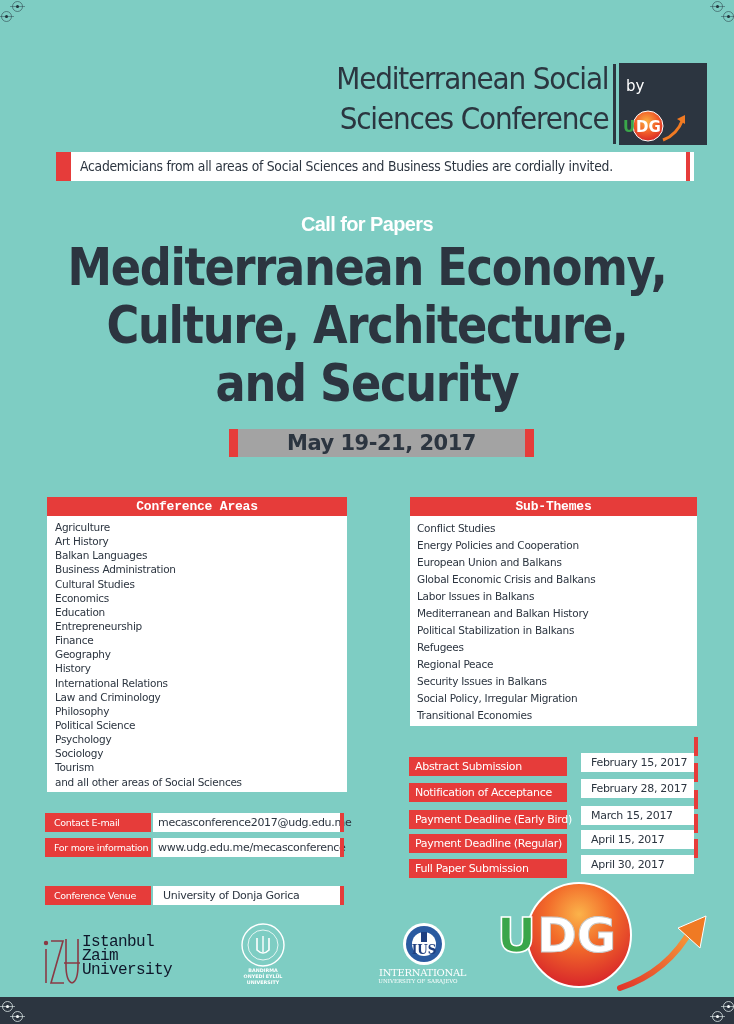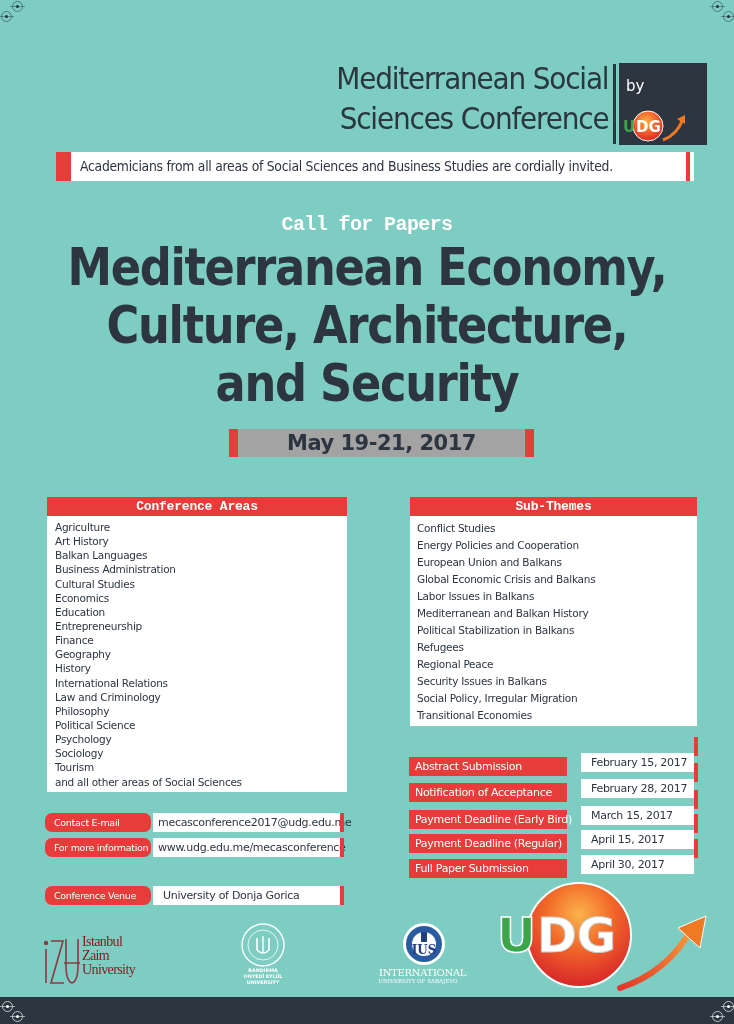--- a/index.html
+++ b/index.html
@@ -59,21 +59,21 @@
   }
   .invite-text {
     position: absolute; left: 9px; top: 6px; font-size: 13.5px; color: #2c3540;
     font-family: "DejaVu Sans", sans-serif; letter-spacing: -0.3px;
     transform: scaleX(0.92); transform-origin: left center; white-space: nowrap;
   }
 
   .cfp {
     position: absolute; left: 0; width: 734px; top: 213px; text-align: center;
     color: #fff; font-weight: bold; font-size: 20px;
-    font-family: Liberation Mono, monospace; letter-spacing: -0.6px;
+    font-family: Liberation Sans, sans-serif; letter-spacing: -0.6px;
   }
   .main-title {
     position: absolute; left: 0; width: 734px; top: 238px; text-align: center;
     font-family: "DejaVu Sans", sans-serif;
     font-weight: bold; font-size: 52px; line-height: 58px; color: #2c3540;
     letter-spacing: -1.5px;
   }
   .main-title span { display: block; transform: scaleX(0.86); transform-origin: center; white-space: nowrap; }
 
   .date-bar {
@@ -110,33 +110,33 @@
   .kv .k {
     position: absolute; left: 0; top: 0; height: 19px; background: #e63c3a; color: #fff;
     font-family: "DejaVu Sans", sans-serif; white-space: nowrap; letter-spacing: -0.3px;
   }
   .kv .v {
     position: absolute; top: 0; height: 19px; background: #fff; color: #2c3540;
     font-family: "DejaVu Sans", sans-serif; white-space: nowrap; letter-spacing: -0.3px;
   }
   .kv .end { position: absolute; top: 0; width: 4px; height: 19px; background: #e63c3a; }
 
-  .kv.left .k { width: 106px; font-size: 9.5px; line-height: 19px; padding-left: 9px; border-radius: 7px; }
+  .kv.left .k { width: 106px; font-size: 9.5px; line-height: 19px; padding-left: 9px; }
   .kv.left .v { left: 108px; width: 187px; font-size: 11px; line-height: 19px; padding-left: 5px; }
   .kv.left .end { left: 295px; }
 
   .kv.right .k { width: 158px; font-size: 11px; line-height: 19px; padding-left: 6px; margin-top: 20px; }
   .kv.right .v { left: 172px; width: 113px; font-size: 11px; line-height: 20px; padding-left: 10px; margin-top: 16px; }
   .kv.right .end { left: 285px; }
 
   
   .izu { position: absolute; left: 42px; top: 935px; }
   .izu-text {
-    position: absolute; left: 40px; top: 0; color: #7f1d1d; font-size: 14px; line-height: 14px;
-    font-family: Liberation Serif, serif; letter-spacing: -0.6px;
+    position: absolute; left: 40px; top: 0; color: #0f172a; font-size: 16px; line-height: 14px;
+    font-family: Liberation Mono, monospace; letter-spacing: -0.6px;
   }
   .bandirma { position: absolute; left: 237px; top: 922px; width: 52px; height: 68px; text-align: center; }
   .bandirma-text {
     position: absolute; left: -10px; width: 72px; top: 46px; color: #fff; font-weight: bold;
     font-size: 4.8px; line-height: 6px; text-align: center;
     font-family: "DejaVu Sans", sans-serif;
   }
   .ius { position: absolute; left: 383px; top: 922px; width: 70px; height: 64px; text-align: center; }
   .ius-text1 {
     position: absolute; left: -4px; width: 78px; top: 45px; color: #fff; font-size: 10px;

